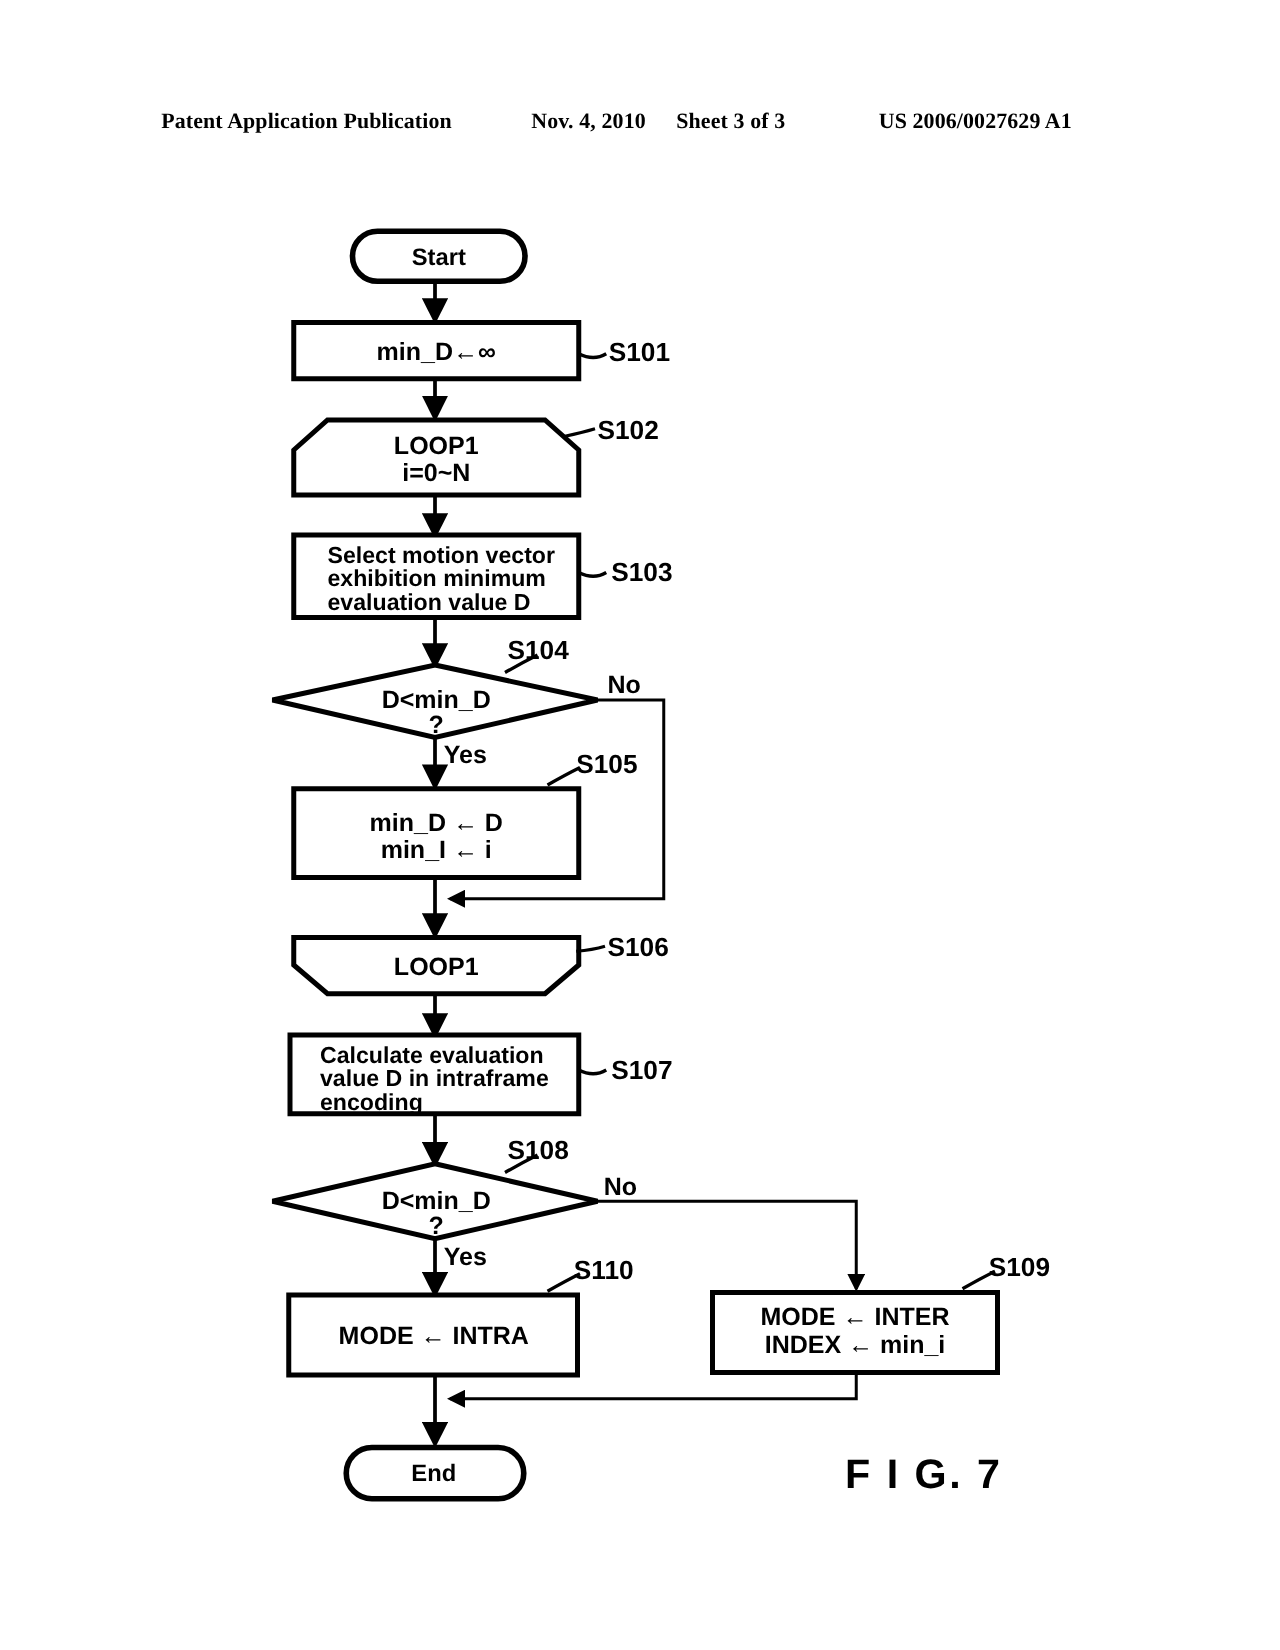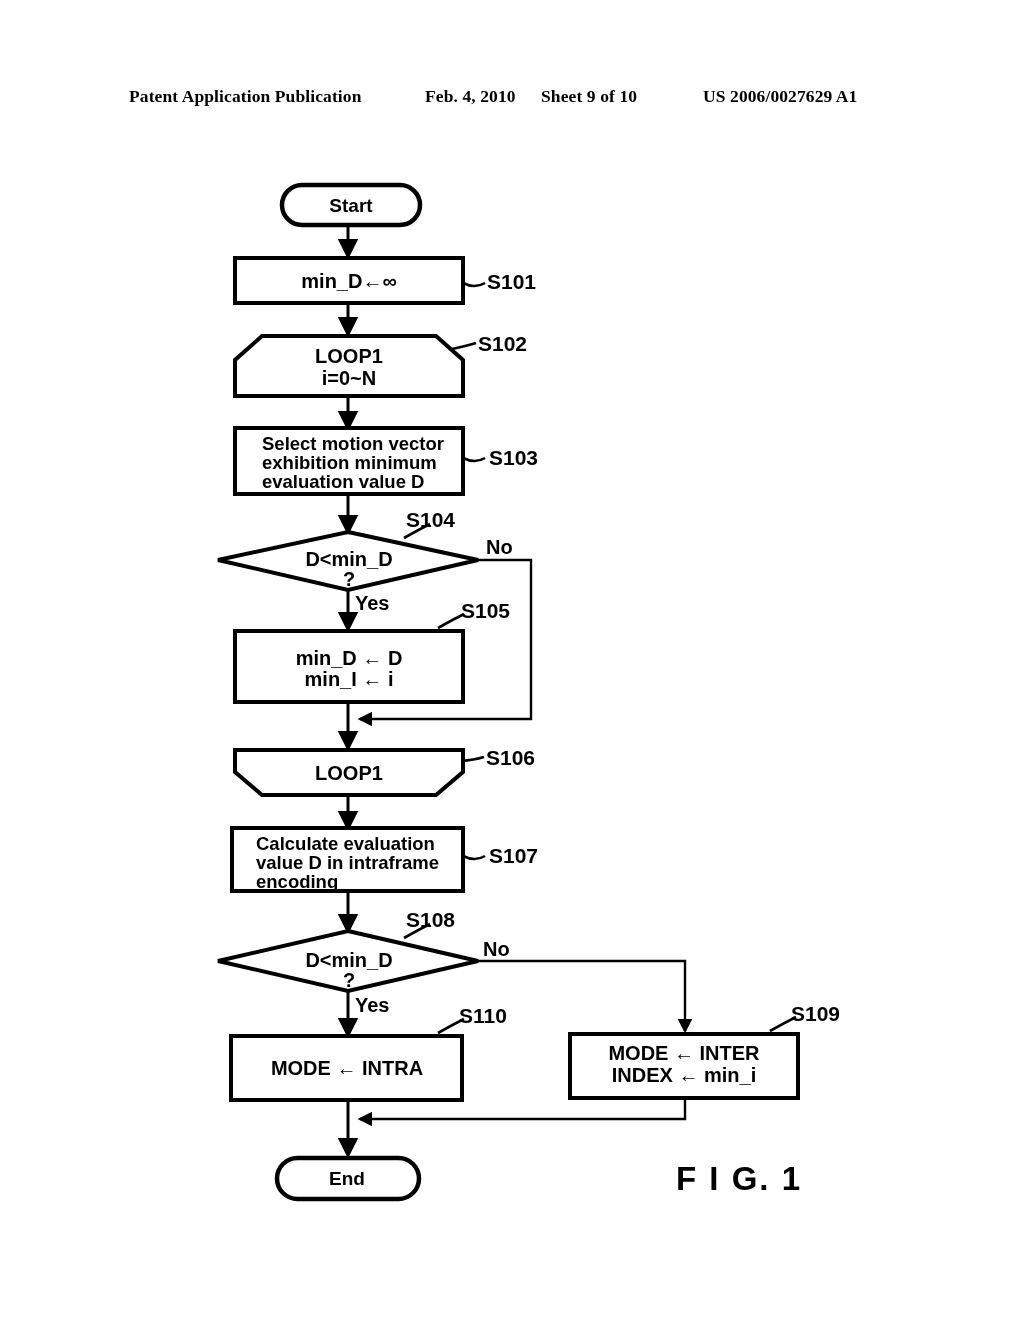--- a/index.html
+++ b/index.html
@@ -104,22 +104,22 @@
     stroke: #000000;
     stroke-width: 2.6;
     fill: none;
   }
 </style>
 </head>
 <body>
 
 <div id="page-header">
   <span class="hdr-pub">Patent Application Publication</span>
-  <span class="hdr-date">Feb. 4, 2010</span>
-  <span class="hdr-sheet">Sheet 9 of 10</span>
+  <span class="hdr-date">Nov. 4, 2010</span>
+  <span class="hdr-sheet">Sheet 3 of 3</span>
   <span class="hdr-patno">US 2006/0027629 A1</span>
 </div>
 
 <div id="flowchart-canvas">
 <svg id="flow-svg" width="1024" height="1320" viewBox="0 0 1024 1320" xmlns="http://www.w3.org/2000/svg">
 
   <defs>
     <marker id="arrow" viewBox="0 0 12 12" refX="10" refY="6" markerWidth="7" markerHeight="7" orient="auto-start-reverse">
       <path d="M 0 0 L 12 6 L 0 12 z" fill="#000000"></path>
     </marker>
@@ -246,13 +246,13 @@
   </g>
 
   <g>
     <rect class="shape-round" x="277" y="1158" width="142" height="41" rx="20.5" ry="20.5"></rect>
     <text class="node-text sz-term" x="347" y="1185" text-anchor="middle">End</text>
   </g>
 
 </svg>
 </div>
 
-<div id="fig-caption">F I G. 1</div>
+<div id="fig-caption">F I G. 7</div>
 
 </body></html>

